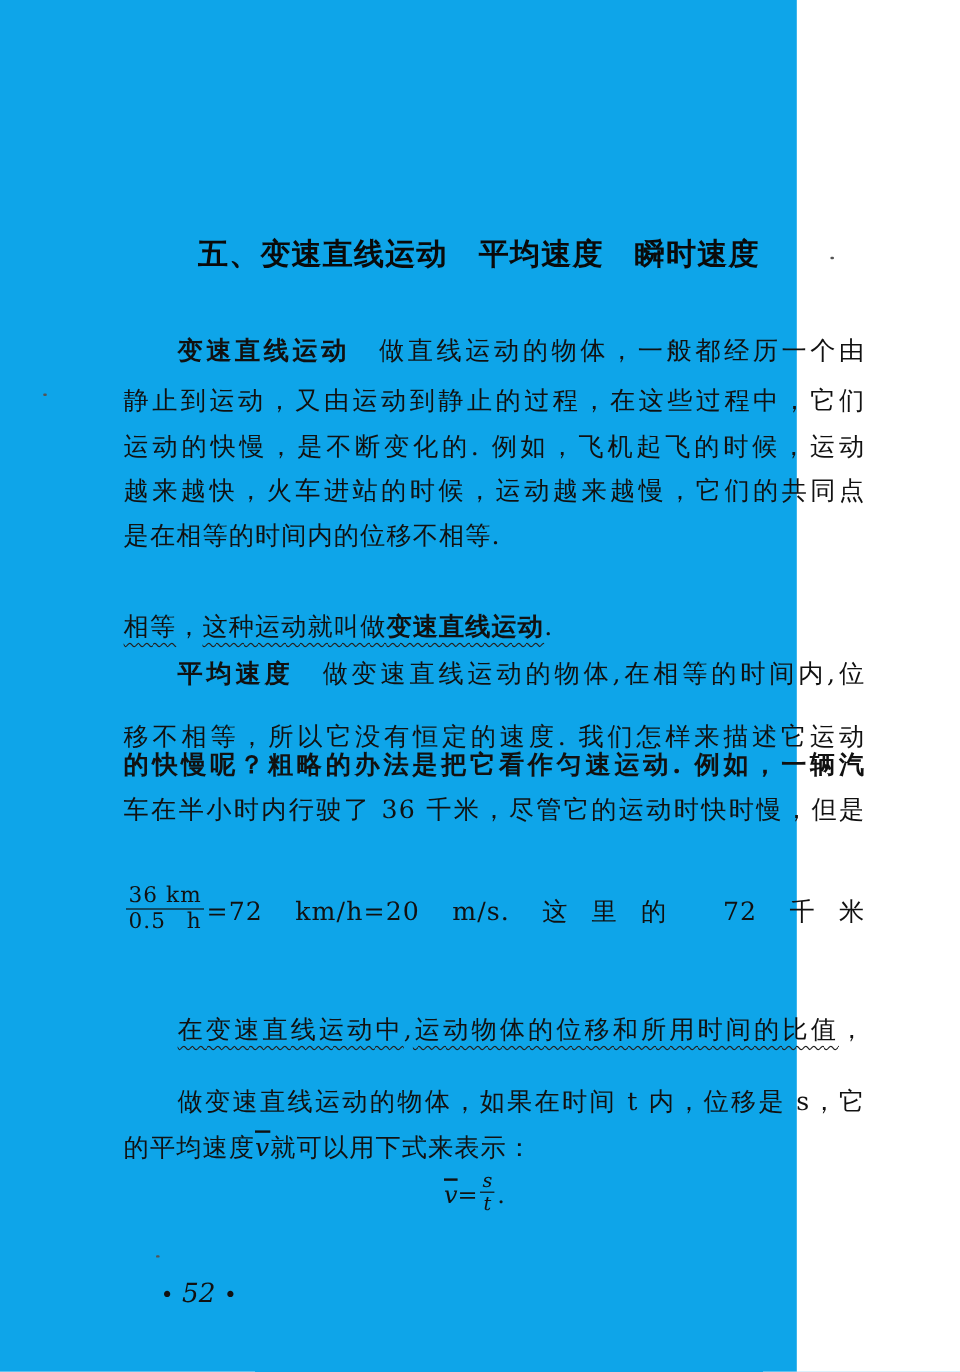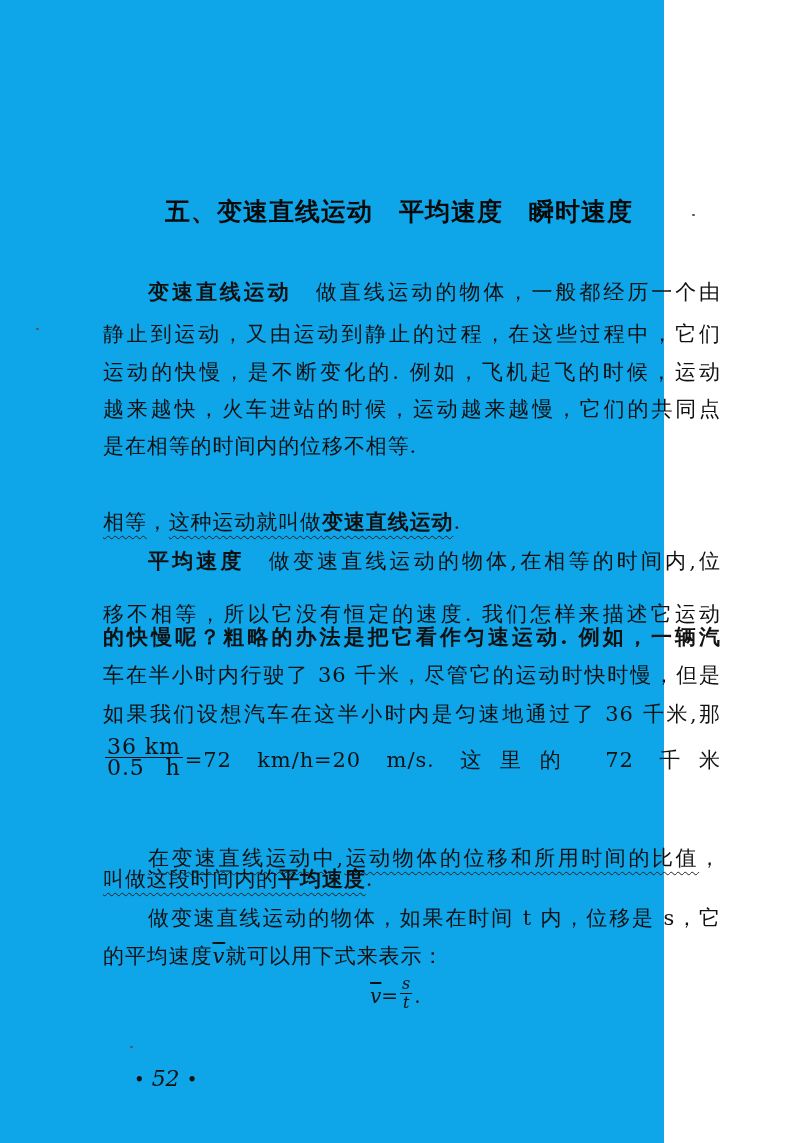--- a/index.html
+++ b/index.html
@@ -59,21 +59,21 @@
     }
     .wavy {
       text-decoration: underline wavy #222;
       text-decoration-thickness: 1px;
       text-underline-offset: 6px;
     }
     .frac {
       display: inline-block;
       vertical-align: middle;
       text-align: center;
-      font-size: 22px;
+      font-size: 18px;
       line-height: 20px;
       margin: -8px 2px 0 2px;
     }
     .frac .num {
       display: block;
       border-bottom: 1.5px solid #111;
       padding: 0 2px;
     }
     .frac .den { display: block; padding: 0 2px; }
     .formula {
@@ -121,30 +121,26 @@
   <div class="line indent" style="top:546px;">
     <span class="bold">平均速度</span><span style="display:inline-block;width:22px;"></span><span>做变速直线运动的物体,在相等的时间内,位</span>
   </div>
 
   <div class="line short" style="top:507px;">
     <span class="wavy">相等</span><span>，</span><span class="wavy">这种运动就叫做</span><span class="wavy bold">变速直线运动</span><span>.</span>
   </div>
   <div class="line" style="top:551px;margin-top:48px;">移不相等，所以它没有恒定的速度. 我们怎样来描述它运动</div>
   <div class="line" style="top:622px;font-weight:bold;">的快慢呢？粗略的办法是把它看作匀速运动. 例如，一辆汽</div>
   <div class="line" style="top:660px;">车在半小时内行驶了 36 千米，尽管它的运动时快时慢，但是</div>
-  <div class="line" style="top:699px;">如果我们设想汽车在这半小时内是匀速地通过了 36 千米,那</div>
   <div class="line" style="top:745px;">
     <span class="frac"><span class="num">36 km</span><span class="den">0.5 h</span></span><span>=72 km/h=20 m/s.  这里的 72 千米</span>
   </div>
 
   <div class="line indent" style="top:826px;margin-top:17px;">
     <span class="wavy">在变速直线运动中</span><span>,</span><span class="wavy">运动物体的位移和所用时间的比值</span><span>，</span>
-  </div>
-  <div class="line short" style="top:864px;">
-    <span class="wavy">叫做这段时间内的</span><span class="wavy bold">平均速度</span><span>.</span>
   </div>
 
   <div class="line indent" style="top:903px;">做变速直线运动的物体，如果在时间 t 内，位移是 s，它</div>
   <div class="line short" style="top:941px;">
     <span>的平均速度</span><span class="overbar" style="font-style:italic;">v</span><span>就可以用下式来表示：</span>
   </div>
 
   <div class="formula">
     <span class="overbar">v</span><span style="font-style:normal;">=</span><span class="frac"><span class="num">s</span><span class="den">t</span></span><span style="font-style:normal;">.</span>
   </div>

